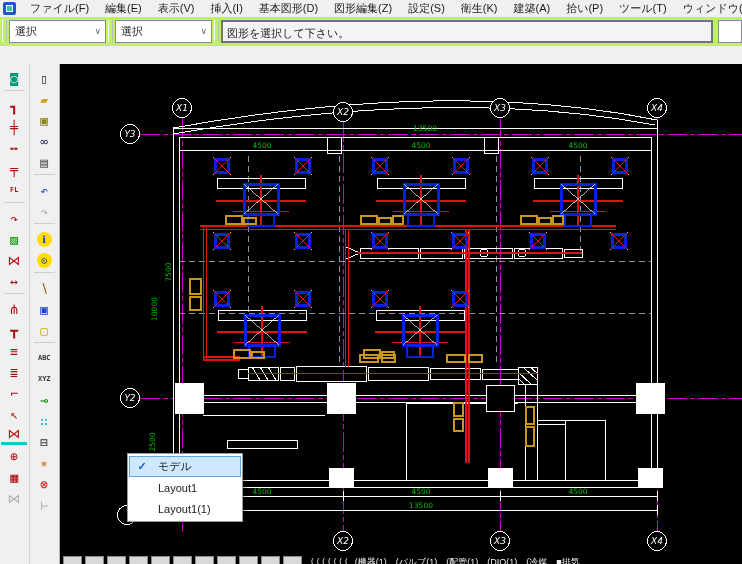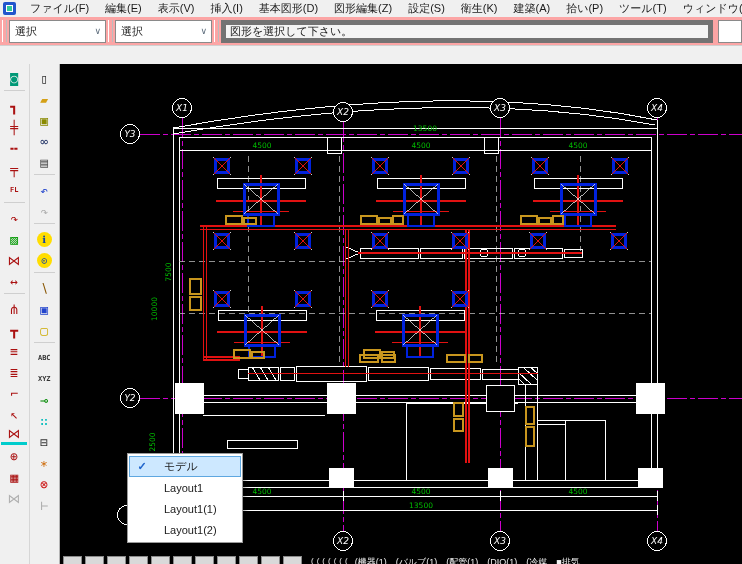--- a/index.html
+++ b/index.html
@@ -10,25 +10,25 @@
   .menurow { display:flex; align-items:center; background:#f0f0f0; }
   .row1 { height:17px; }
   .row2 { height:18px; border-bottom:1px solid #e2e2e2; position:relative; }
   .appicon { width:13px; height:13px; margin:0 6px 0 3px; background:#2255cc; border-radius:2px; position:relative; flex:0 0 auto; }
   .appicon span { position:absolute; left:3px; top:3px; width:7px; height:7px; background:#33cc99; border:1px solid #fff; }
   .menu-item { padding:0 8px; line-height:17px; white-space:nowrap; cursor:default; }
   .win-controls { position:absolute; right:2px; top:0; display:flex; }
   .win-controls span { width:22px; height:16px; text-align:center; line-height:15px; color:#8a8a8a; font-size:11px; font-weight:bold; }
 
   
-  .toolbar { height:29px; display:flex; align-items:center; background:#fca5a5; border-bottom:1px solid #d0d0d0; padding:2px 0; }
+  .toolbar { height:29px; display:flex; align-items:center; background:#bef264; border-bottom:1px solid #d0d0d0; padding:2px 0; }
   .grip { width:5px; height:22px; border-left:1px solid #fff; border-right:1px solid #bdbdbd; margin:0 2px; }
   .combo { width:97px; height:23px; background:#fff; border:1px solid #8a8a8a; display:flex; align-items:center; padding-left:5px; position:relative; }
   .combo .chev { position:absolute; right:4px; color:#5a6a7a; font-size:9px; }
-  .msgfield { width:492px; height:23px; background:#f4f4f4; border:5px solid #737373; display:flex; align-items:center; padding-left:4px; overflow:hidden; white-space:nowrap; }
+  .msgfield { width:492px; height:23px; background:#f4f4f4; border:2px solid #737373; display:flex; align-items:flex-end; padding-left:4px; overflow:hidden; white-space:nowrap; }
   .blankfield { width:24px; height:23px; background:#fff; border:1px solid #8a8a8a; margin-left:5px; }
 
   
   .main { position:absolute; left:0; top:64px; width:742px; height:500px; display:flex; }
   .side-toolbar { width:60px; height:500px; background:#f0f0f0; border-right:1px solid #b5b5b5; display:flex; }
   .tool-col { width:30px; padding-top:3px; }
   .tool-col:first-child { border-right:1px solid #d6d6d6; }
   .tool { width:26px; height:20px; margin:1px auto; display:flex; align-items:center; justify-content:center; font-size:13px; font-family:"DejaVu Sans Mono","DejaVu Sans",monospace; cursor:default; }
   .tool.small span { font-size:7px; font-weight:bold; letter-spacing:0; }
   .tool span.badge { background:#ffdd00; border-radius:50%; width:15px; height:15px; line-height:15px; text-align:center; font-size:10px; display:inline-block; }
@@ -41,21 +41,21 @@
   .tabstrip { position:absolute; left:0; bottom:0; width:682px; height:8px; overflow:hidden; display:flex; align-items:flex-start; z-index:5; }
   .tabstub { flex:0 0 auto; width:19px; height:10px; background:#d9d9d9; border:1px solid #8a8a8a; margin-right:3px; }
   .tab-slants { color:#e8e8e8; font-size:8px; letter-spacing:3px; margin:0 4px 0 6px; white-space:nowrap; }
   .tab-text { color:#f0f0f0; font-size:9px; white-space:nowrap; }
 
   
   .layout-popup { position:absolute; left:127px; top:453px; width:116px; background:#fff; border:1px solid #9a9a9a; box-shadow:2px 2px 5px rgba(0,0,0,.4); z-index:50; padding:2px 0; }
   .lp-item { height:21px; display:flex; align-items:center; font-size:11px; border:1px solid transparent; margin:0 1px; }
   .lp-item.sel { background:#cde8ff; border-color:#5ea7e0; }
   .lp-gutter { width:24px; text-align:center; color:#2266cc; font-weight:bold; }
-  .lp-label { padding-left:4px;margin-left:6px; }
+  .lp-label { padding-left:4px; }
 </style>
 </head>
 <body>
 
 <div class="app">
 
   <div class="menurow row1">
     <span class="appicon">
         <span></span>
       </span>
@@ -481,19 +481,15 @@
         <span class="lp-label">モデル</span>
       </div>
       <div class="lp-item">
         <span class="lp-gutter"></span>
         <span class="lp-label">Layout1</span>
       </div>
       <div class="lp-item">
         <span class="lp-gutter"></span>
         <span class="lp-label">Layout1(1)</span>
       </div>
-      <div class="lp-item">
-        <span class="lp-gutter"></span>
-        <span class="lp-label">Layout1(2)</span>
-      </div>
     </div>
 
 </div>
 
 </body></html>

